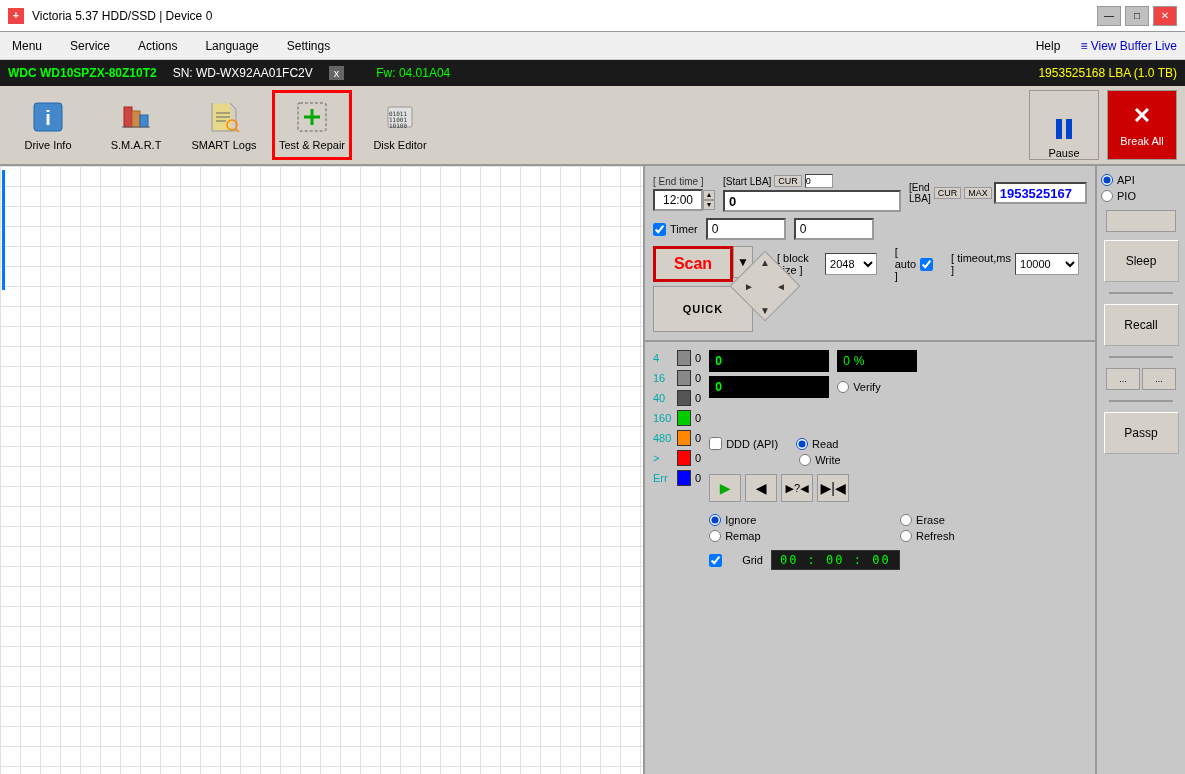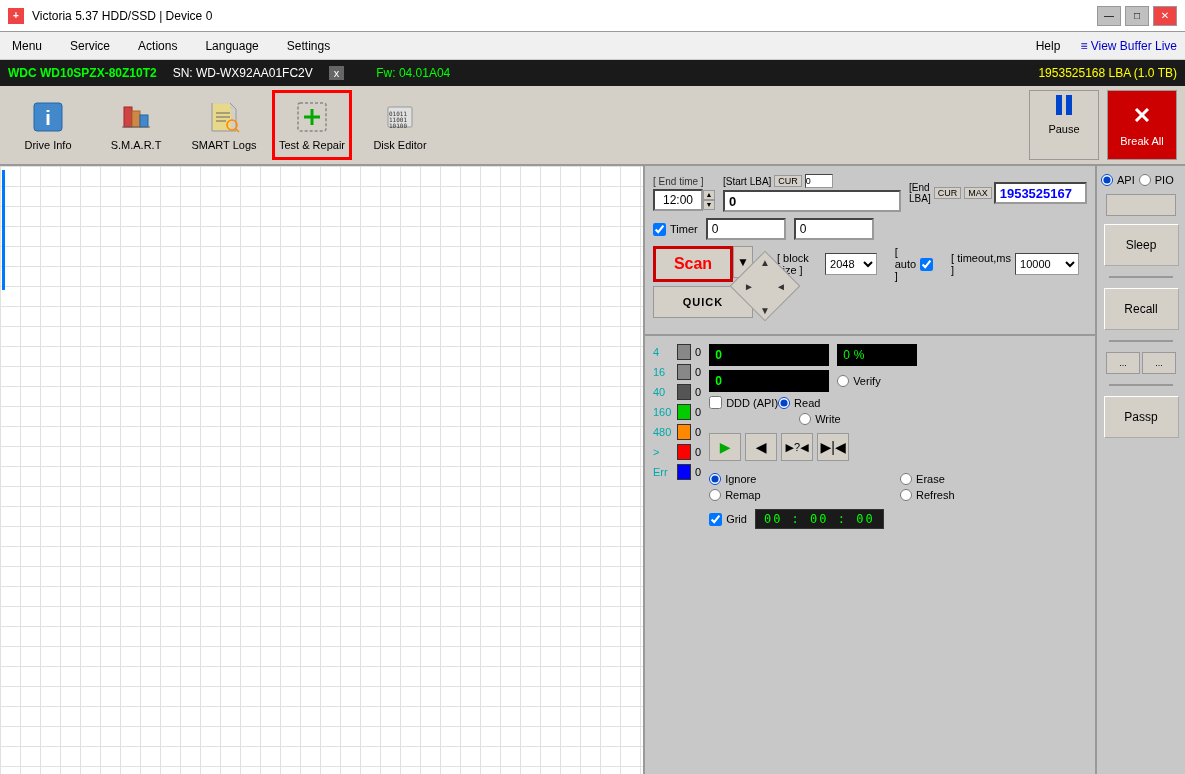--- a/index.html
+++ b/index.html
@@ -28,21 +28,21 @@
     .device-fw { color: #00ff00; font-size: 12px; margin-left: 16px; }
     .device-lba { color: #ffff00; font-size: 12px; margin-left: auto; }
     
     
     .toolbar { background: #d4d0c8; height: 80px; display: flex; align-items: center; padding: 4px 8px; gap: 8px; border-bottom: 2px solid #999; }
     .toolbar-btn { display: flex; flex-direction: column; align-items: center; justify-content: center; width: 80px; height: 70px; background: #d4d0c8; border: 1px solid transparent; cursor: pointer; gap: 4px; }
     .toolbar-btn.active { border: 3px solid #ff0000; background: #d4d0c8; }
     .toolbar-icon { width: 36px; height: 36px; display: flex; align-items: center; justify-content: center; }
     .toolbar-label { font-size: 11px; color: #000; text-align: center; }
     .toolbar-spacer { flex: 1; }
-    .pause-btn { width: 70px; height: 70px; background: #d4d0c8; border: 1px solid #999; display: flex; flex-direction: column; align-items: center; justify-content: flex-start; cursor: pointer; gap: 4px; }
+    .pause-btn { width: 70px; height: 70px; background: #d4d0c8; border: 1px solid #999; display: flex; flex-direction: column; align-items: center; justify-content: flex-end; cursor: pointer; gap: 4px; }
     .break-btn { width: 70px; height: 70px; background: #cc0000; border: 1px solid #999; display: flex; flex-direction: column; align-items: center; justify-content: center; cursor: pointer; gap: 4px; color: white; }
     
     
     .main-content { display: flex; height: calc(774px - 166px); }
     
     
     .scan-area { flex: 1; background: #ffffff; border-right: 2px solid #999; position: relative; overflow: hidden; }
     .grid-bg { position: absolute; top: 0; left: 0; right: 0; bottom: 0; 
       background-image: repeating-linear-gradient(#e0e0e0 0px, #e0e0e0 1px, transparent 1px, transparent 20px),
                         repeating-linear-gradient(90deg, #e0e0e0 0px, #e0e0e0 1px, transparent 1px, transparent 20px);
@@ -56,21 +56,21 @@
     .controls-area { padding: 8px; background: #c8c8c8; border-bottom: 2px solid #999; }
     
     .ctrl-row { display: flex; align-items: center; gap: 8px; margin-bottom: 6px; }
     
     .end-time-group { display: flex; flex-direction: column; gap: 2px; }
     .time-spinners { display: flex; flex-direction: column; }
     .spinner-btn { width: 12px; height: 10px; background: #d4d0c8; border: 1px solid #999; font-size: 7px; cursor: pointer; display: flex; align-items: center; justify-content: center; }
     .checkbox-label { display: flex; align-items: center; gap: 4px; font-size: 11px; }
     .scan-btn { background: #d4d0c8; border: 3px solid #cc0000; padding: 6px 16px; font-size: 16px; font-weight: bold; color: #ff0000; cursor: pointer; min-width: 80px; text-align: center; }
     .scan-dropdown { background: #d4d0c8; border: 1px solid #999; width: 20px; height: 32px; cursor: pointer; display: flex; align-items: center; justify-content: center; }
-    .quick-btn { background: #d4d0c8; border: 1px solid #999; padding: 9px 10px; font-size: 11px; font-weight: bold; cursor: pointer; letter-spacing: 1px; }
+    .quick-btn { background: #d4d0c8; border: 1px solid #999; padding: 16px 10px; font-size: 11px; font-weight: bold; cursor: pointer; letter-spacing: 1px; }
     
     
     .diamond-nav { position: relative; width: 80px; height: 80px; margin: 0 8px; }
     .diamond-bg { position: absolute; top: 50%; left: 50%; transform: translate(-50%, -50%) rotate(45deg); width: 50px; height: 50px; border: 1px solid #999; background: #d4d0c8; }
     .nav-btn { position: absolute; width: 20px; height: 20px; display: flex; align-items: center; justify-content: center; cursor: pointer; font-size: 10px; color: #333; z-index: 1; }
     .nav-up { top: 6px; left: 50%; transform: translateX(-50%); }
     .nav-down { bottom: 6px; left: 50%; transform: translateX(-50%); }
     .nav-left { left: 6px; top: 50%; transform: translateY(-50%); }
     .nav-right { right: 6px; top: 50%; transform: translateY(-50%); }
     
@@ -100,21 +100,21 @@
     
     
     .error-actions { display: grid; grid-template-columns: 1fr 1fr; gap: 4px; margin: 4px 0; }
     
     
     .grid-row { display: flex; align-items: center; gap: 8px; }
     .grid-time { background: #1a1a1a; color: #00ff00; font-size: 12px; padding: 2px 8px; font-family: monospace; letter-spacing: 2px; border: 1px solid #333; }
     
     
     .right-sidebar { width: 90px; background: #c8c8c8; border-left: 2px solid #999; display: flex; flex-direction: column; align-items: center; padding: 8px 4px; gap: 8px; }
-    .api-pio { display: flex; flex-direction: row; gap: 4px; width: 100%; }
+    .api-pio { display: flex; flex-direction: column; gap: 4px; width: 100%; }
     .radio-row { display: flex; align-items: center; gap: 4px; font-size: 11px; }
     .small-btn { background: #d4d0c8; border: 1px solid #999; width: 70px; height: 22px; font-size: 10px; cursor: pointer; display: flex; align-items: center; justify-content: center; }
     .big-btn { background: #d4d0c8; border: 1px outset #fff; width: 75px; height: 42px; font-size: 12px; cursor: pointer; display: flex; align-items: center; justify-content: center; font-weight: normal; }
     .btn-pair { display: flex; gap: 2px; }
     .half-btn { background: #d4d0c8; border: 1px solid #999; width: 34px; height: 22px; font-size: 9px; cursor: pointer; display: flex; align-items: center; justify-content: center; }
     
     .separator { width: 80%; height: 2px; background: #999; margin: 2px 0; }
     
     
     .scan-btn-row { display: flex; align-items: stretch; }
@@ -410,21 +410,21 @@
           <div style="display:flex; gap:8px; align-items:center;">
             <div class="progress-bar-black">
               <span>0</span>
             </div>
             <label class="radio-item">
               <input type="radio" name="read-mode" style="">
               <span>Verify</span>
             </label>
           </div>
 
-          <div style="display:flex; gap:0; align-items:center;">
+          <div style="display:flex; gap:18px; align-items:center;margin-top:35px;">
             <label class="ddd-check">
               <input type="checkbox" style="">
               <span>DDD (API)</span>
             </label>
             <label class="radio-item">
               <input type="radio" name="read-mode" checked="" style="accent-color: rgb(0, 68, 204);">
               <span>Read</span>
             </label>
           </div>
 
@@ -455,21 +455,21 @@
               <input type="radio" name="error-action" style="">
               <span>Remap</span>
             </label>
             <label class="radio-item">
               <input type="radio" name="error-action" style="">
               <span>Refresh</span>
             </label>
           </div>
 
           <div class="grid-row">
-            <label style="display:flex; align-items:center; gap:4px; font-size:11px;">
+            <label style="display:flex; align-items:center; gap:20px; font-size:11px;">
               <input type="checkbox" checked="" style="">
               <span>Grid</span>
             </label>
             <div class="grid-time">00 : 00 : 00</div>
           </div>
 
         </div>
       </div>
 
     </div>

